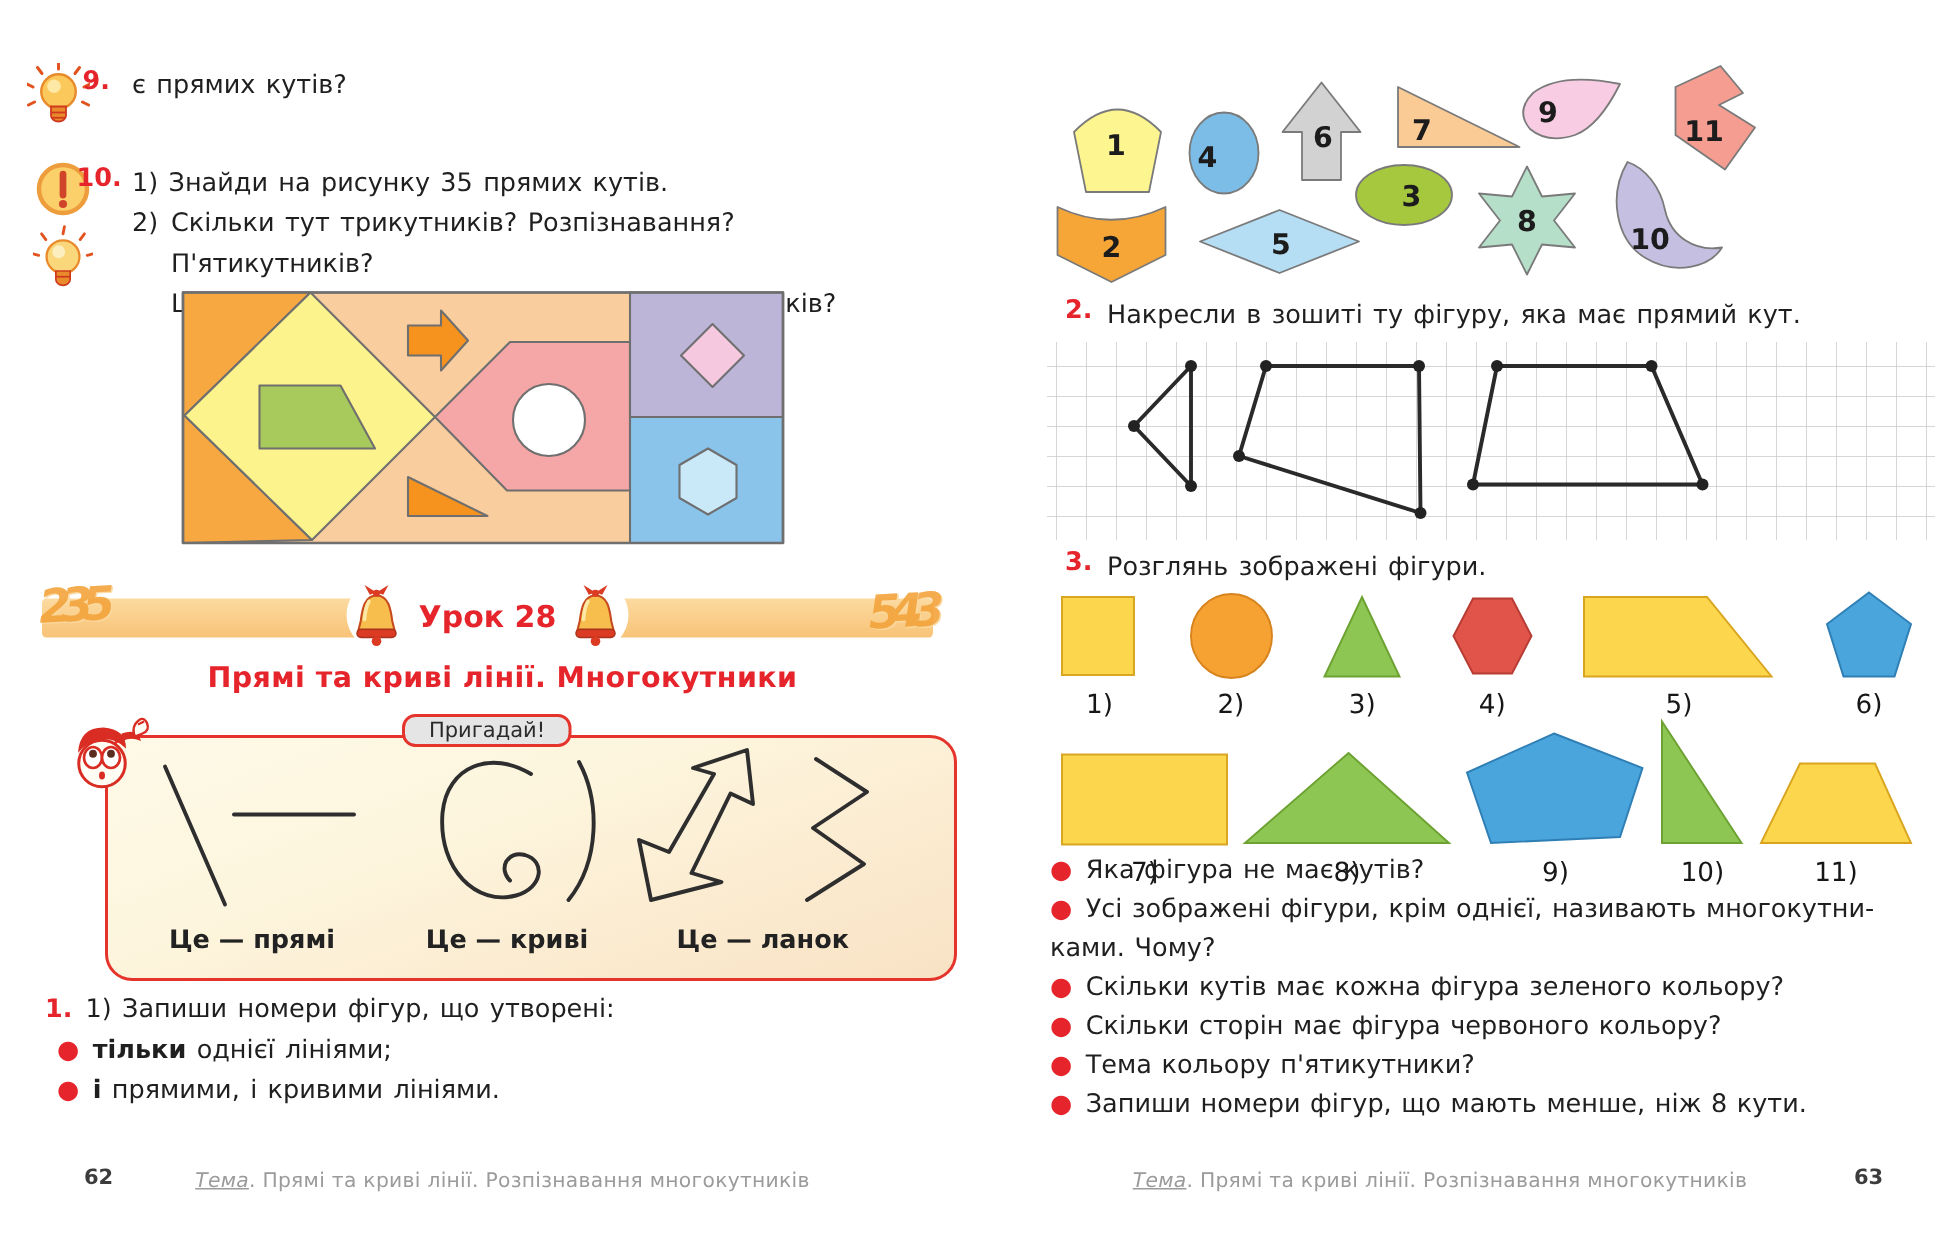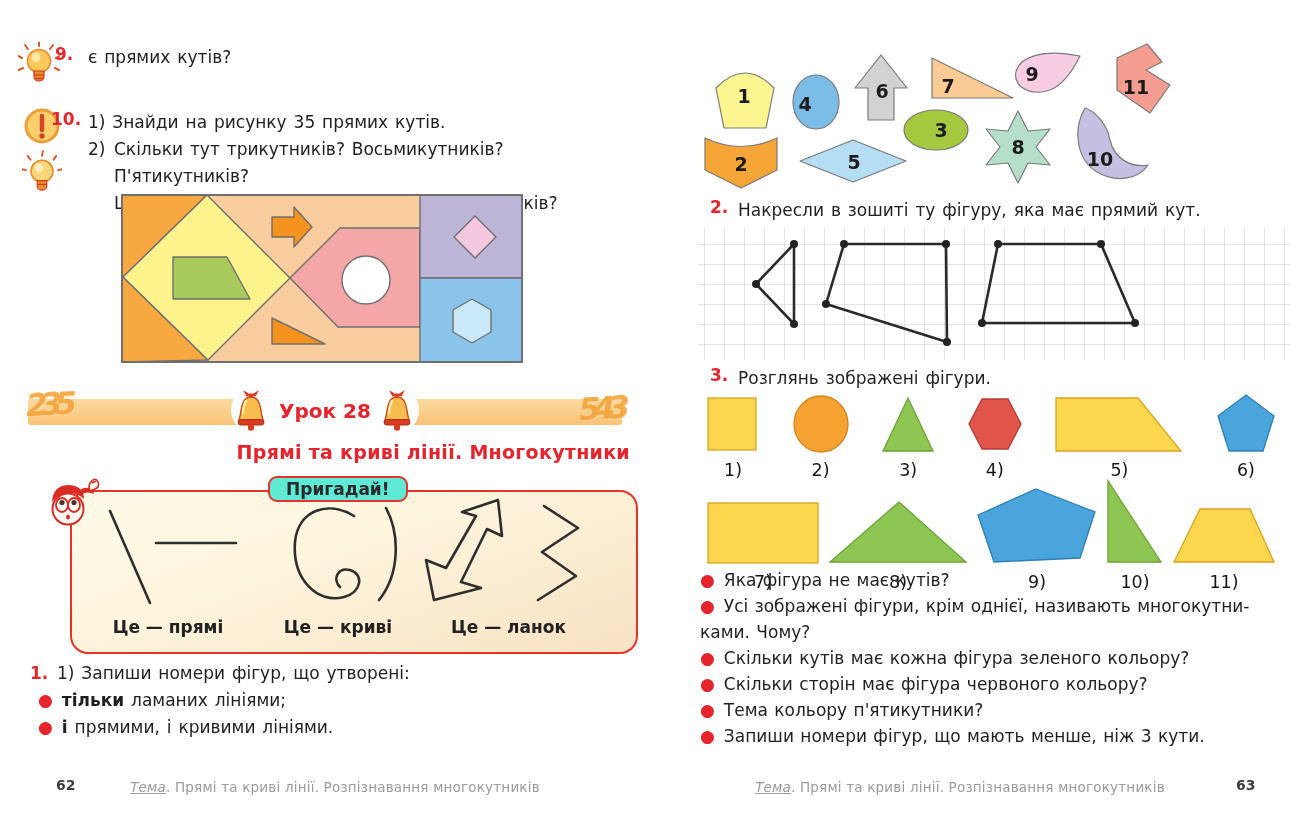--- a/index.html
+++ b/index.html
@@ -12,22 +12,22 @@
   .task .num{flex:none;text-align:left;}
   .bold{font-weight:bold;}
   .dot{color:#e5252b;font-size:17px;margin-right:9px;}
   .lesson-title{color:#e5252b;font-weight:bold;font-size:19px;letter-spacing:.3px;}
   .banner-title{color:#e5252b;font-weight:bold;font-size:20px;}
   .deco{font-style:italic;font-weight:bold;color:#f3a43c;font-size:31px;letter-spacing:-7px;
         text-shadow:1px 1px 0 #fbd9a0;transform:rotate(-3deg);opacity:.9;}
   .recall-box{border:2.5px solid #e5342b;border-radius:18px;
         background:linear-gradient(160deg,#fefaе8 0%,#fdf5dd 40%,#f9e2c4 100%);
         background:linear-gradient(160deg,#fefae8 0%,#fdf5dd 40%,#f9e2c4 100%);}
-  .recall-tab{background:#5eead4;border:2.5px solid #e5342b;border-radius:9px;
-        font-weight:700;font-size:17px;padding:1px 16px;color:#2a2a2a;}
+  .recall-tab{background:#e5e5e5;border:2.5px solid #e5342b;border-radius:9px;
+        font-weight:400;font-size:14px;padding:1px 16px;color:#2a2a2a;}
   .caption{font-size:17px;font-weight:700;color:#222;text-align:center;}
   .q{font-size:17px;line-height:26px;word-spacing:1px;}
   .cellrow{display:flex;justify-content:space-between;align-items:flex-end;}
   .cell{display:flex;flex-direction:column;align-items:center;}
   .cell .lbl{font-size:17.5px;color:#161616;margin-top:6px;font-weight:500;}
   .footer{font-size:13.5px;color:#9b9b9b;letter-spacing:.2px;}
   .footer .u{text-decoration:underline;font-style:italic;}
   .pagenum{font-size:14px;color:#3c3c3c;font-weight:600;}
   svg text{font-family:"DejaVu Sans","Liberation Sans",sans-serif;}
 </style>
@@ -80,21 +80,21 @@
     </div>
   </div>
 
   <div class="abs task" style="left:51px;top:109px;width:560px">
     <span class="num tnum" style="width:37px">10.</span>
     <div class="txt">
       <div>1) Знайди на рисунку 35 прямих кутів.</div>
       <div style="display:flex">
         <span style="flex:none;width:26px">2)</span>
         <div>
-          <div>Скільки тут трикутників? Восьмикутників? П'ятикутників?</div>
+          <div>Скільки тут трикутників? Розпізнавання? П'ятикутників?</div>
           <div>Шестикутників? Семикутників? Восьмикутників?</div>
         </div>
       </div>
     </div>
   </div>
 
   <svg class="abs" style="left:110px;top:190px" width="430" height="180" viewBox="0 0 430 180">
     <g stroke="#6f6f6f" stroke-width="1.4" stroke-linejoin="round">
       <rect x="12" y="5" width="400" height="167" fill="#facd9e"></rect>
       <polygon points="12,5 97,5 13,87 98,170 12,172" fill="#f8a841"></polygon>
@@ -131,21 +131,21 @@
         <path d="M17 6 L25 1 L21.5 7.5 Z" fill="#db3a23"></path>
       <path d="M17 8 C9 8 7.5 17 6.5 25 L5 31 H29 L27.5 25 C26.5 17 25 8 17 8 Z" fill="#f7be4e" stroke="#c84b20" stroke-width="1.4"></path>
       <path d="M12 12 C10 15 9.3 20 9 24" stroke="#fde9a5" stroke-width="2.4" fill="none" stroke-linecap="round"></path>
       <rect x="4" y="30.5" width="26" height="5.5" rx="2.7" fill="#db3a23" stroke="#a8331a" stroke-width="1"></rect>
       <circle cx="17" cy="38.5" r="3.2" fill="#db3a23"></circle>
       <circle cx="17" cy="6.5" r="2.3" fill="#db3a23"></circle>
     </svg>
     <div class="abs banner-title" style="left:240px;top:13px;width:114px;text-align:center">Урок 28</div>
   </div>
 
-  <div class="abs lesson-title" style="left:40px;top:441px;width:590px;text-align:right">Прямі та криві лінії. Многокутники</div>
+  <div class="abs lesson-title" style="left:40px;top:441px;width:590px;text-align:center">Прямі та криві лінії. Многокутники</div>
 
   <div class="abs recall-box" style="left:70px;top:490px;width:564px;height:160px"></div>
   <div class="abs recall-tab" style="left:268px;top:476px">Пригадай!</div>
 
   <svg class="abs" style="left:40px;top:474px" width="64" height="58" viewBox="0 0 64 58">
     <circle cx="28" cy="35" r="15.5" fill="#fffdf4" stroke="#d92c23" stroke-width="2"></circle>
     <ellipse cx="22" cy="31" rx="6" ry="7" fill="#fff" stroke="#d92c23" stroke-width="1.8"></ellipse>
     <ellipse cx="34" cy="31" rx="6" ry="7" fill="#fff" stroke="#d92c23" stroke-width="1.8"></ellipse>
     <circle cx="22" cy="28.5" r="2.6" fill="#5a2d20"></circle>
     <circle cx="34" cy="28.5" r="2.6" fill="#5a2d20"></circle>
@@ -172,21 +172,21 @@
   <div class="abs caption" style="left:98px;top:617px;width:140px">Це — прямі</div>
   <div class="abs caption" style="left:268px;top:617px;width:140px">Це — криві</div>
   <div class="abs caption" style="left:436px;top:617px;width:145px">Це — ланок</div>
 
   <div class="abs" style="left:30px;top:660px;width:580px">
     <div class="txt" style="display:flex">
       <span class="tnum" style="flex:none;width:27px">1.</span>
       <span>1) Запиши номери фігур, що утворені:</span>
     </div>
     <div class="txt" style="padding-left:8px">
-      <span class="dot">●</span><span class="bold">тільки</span><span> ламаних лініями;</span>
+      <span class="dot">●</span><span class="bold">тільки</span><span> однієї лініями;</span>
     </div>
     <div class="txt" style="padding-left:8px">
       <span class="dot">●</span><span class="bold">і</span><span> прямими, і кривими лініями.</span>
     </div>
   </div>
 
   <span class="abs pagenum" style="left:56px;top:777px">62</span>
   <div class="abs footer" style="left:40px;top:779px;width:590px;text-align:center">
     <span class="u">Тема</span><span>. Прямі та криві лінії. Розпізнавання многокутників</span>
   </div>
@@ -340,21 +340,21 @@
     <div class="q">
       <span class="dot">●</span><span>Скільки кутів має кожна фігура зеленого кольору?</span>
     </div>
     <div class="q">
       <span class="dot">●</span><span>Скільки сторін має фігура червоного кольору?</span>
     </div>
     <div class="q">
       <span class="dot">●</span><span>Тема кольору п'ятикутники?</span>
     </div>
     <div class="q">
-      <span class="dot">●</span><span>Запиши номери фігур, що мають менше, ніж 3 кути.</span>
+      <span class="dot">●</span><span>Запиши номери фігур, що мають менше, ніж 8 кути.</span>
     </div>
   </div>
 
   <div class="abs footer" style="left:680px;top:779px;width:560px;text-align:center">
     <span class="u">Тема</span><span>. Прямі та криві лінії. Розпізнавання многокутників</span>
   </div>
   <span class="abs pagenum" style="left:1236px;top:777px">63</span>
 
 </div>
 

